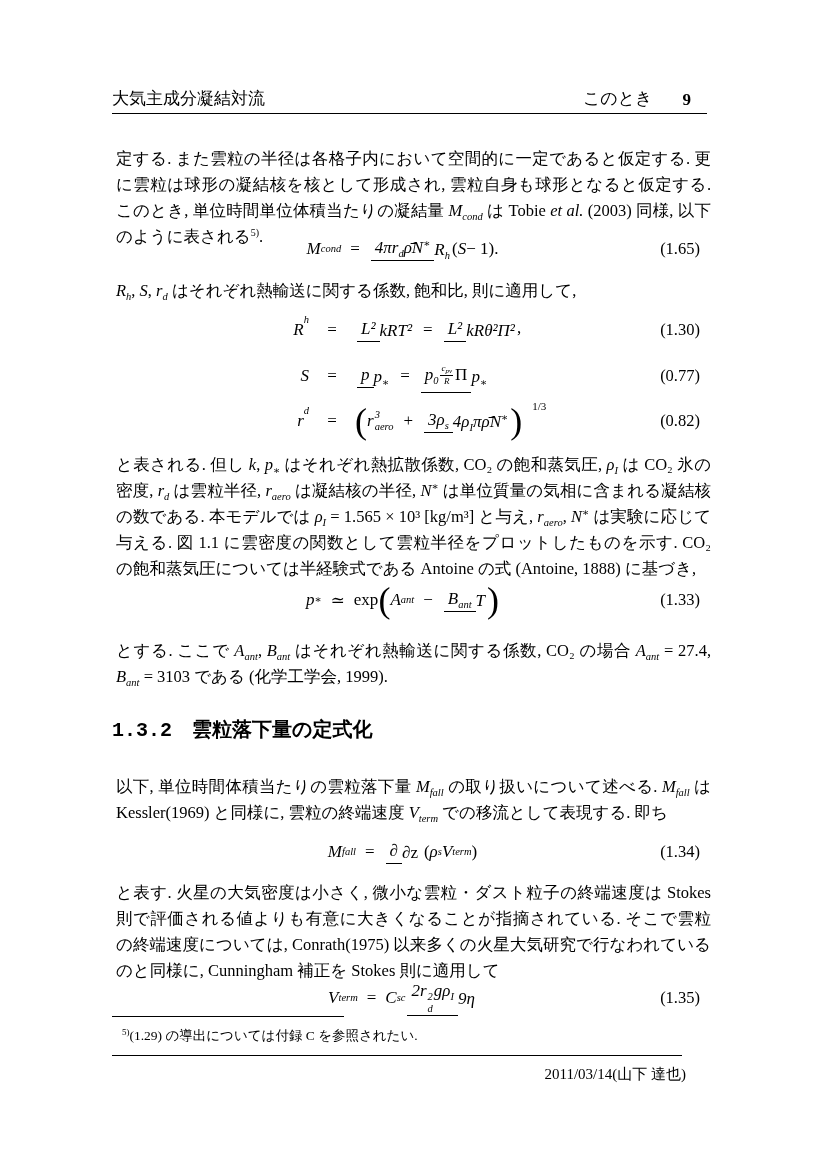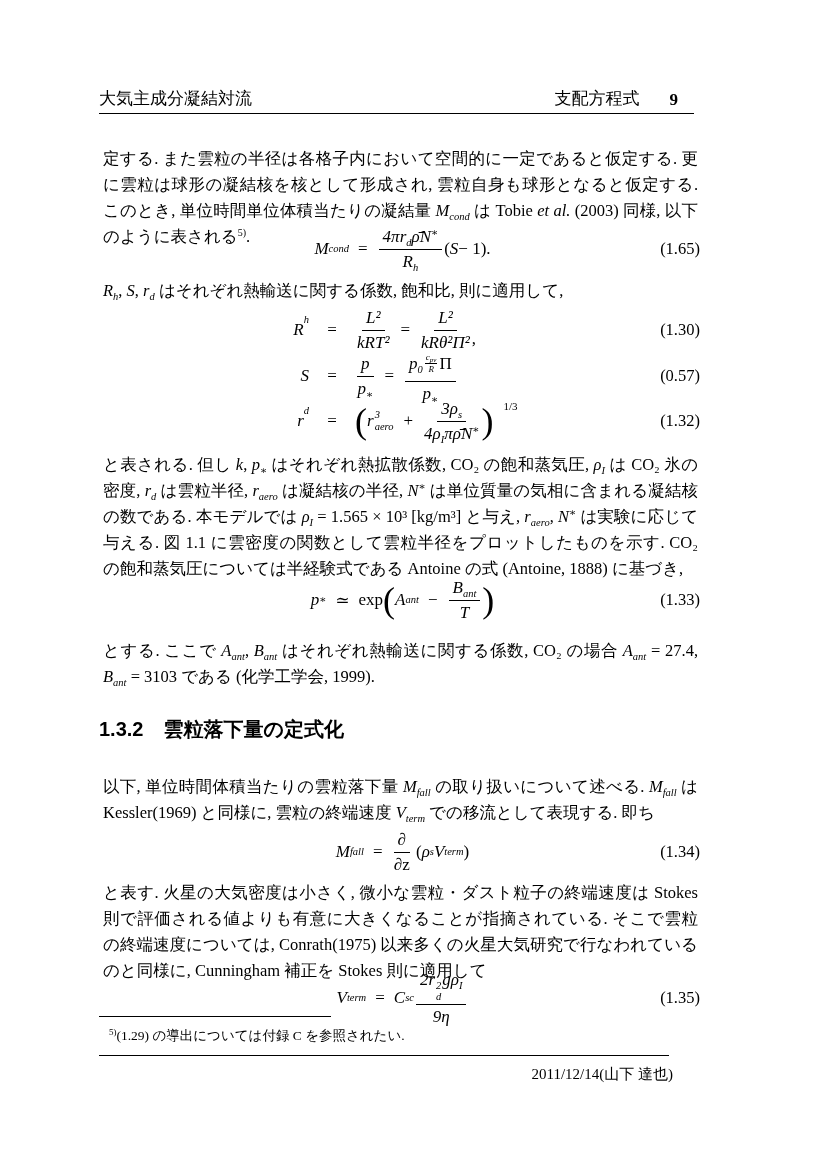--- a/index.html
+++ b/index.html
@@ -1,21 +1,21 @@
 <!DOCTYPE html>
 <html><head>
 <meta charset="utf-8">
 <style>
   html,body{margin:0;padding:0}
   body{
     width:826px;height:1169px;background:#ffffff;color:#000;
     position:relative;overflow:hidden;
     font-family:"Liberation Serif","DejaVu Serif",serif;
   }
-  .abs{position:absolute;left:99px;width:595px}
+  .abs{position:absolute;left:112px;width:595px}
   p{margin:4px}
   .jp{font-size:16.5px;line-height:26px;text-align:justify}
   .v{font-style:italic;font-family:"Liberation Serif","DejaVu Serif",serif}
   .rm{font-style:normal}
   sub,sup{font-size:10.5px;font-style:italic;line-height:0;font-family:"Liberation Serif","DejaVu Serif",serif}
   sub{vertical-align:-4px}
   sup{vertical-align:6px}
   sup.mark{font-style:normal;font-size:10px}
 
   
@@ -26,52 +26,52 @@
 
   
   .eqrow{position:absolute;left:105px;width:595px}
   .ebody{display:flex;justify-content:center;align-items:center;font-size:17px;width:100%;height:100%}
   .eno{position:absolute;right:0;top:50%;transform:translateY(-50%);font-size:16.5px}
   .earr{display:flex;align-items:center;margin-left:160px;font-size:17px;height:100%}
   .earr .lhs{display:inline-flex;justify-content:flex-end;width:44px}
   .earr .rel{width:46px;text-align:center;font-style:normal}
   .earr .rhs{display:inline-flex;align-items:center}
   .rel-in{margin:0 9px;font-style:normal}
-  .frac{display:inline-flex;flex-direction:column;align-items:center;margin:0 2px;text-align:center;line-height:1.25}
+  .frac{display:inline-flex;flex-direction:row;align-items:center;margin:0 2px;text-align:center;line-height:1.25}
   .frac .fn{display:block;border-bottom:1px solid #000;padding:0 4px 1px;white-space:nowrap}
   .frac .fd{display:block;padding-top:1px;white-space:nowrap}
   .cm{align-self:flex-end;margin-bottom:4px}
   .ss{display:inline-flex;flex-direction:column;align-items:flex-start;font-size:10.5px;line-height:1.1;
       vertical-align:-4px;font-style:italic;margin:0 1px}
   .sfrac{display:inline-flex;flex-direction:column;align-items:center;font-size:9px;line-height:1.25;
          vertical-align:9px;font-style:italic;margin:4px 2px}
   .sfrac .sfn{border-bottom:0.5px solid #000;padding:0 1px}
   .sfrac sub{font-size:7px;vertical-align:-2px}
   .bp{font-size:36px;font-weight:300;line-height:0;font-style:normal}
   .pexp{position:relative;top:-15px;font-size:11px;font-style:normal;margin-left:10px}
 
   
   .sechead{top:716px;font-weight:bold;font-size:20px}
-  .sechead .num{font-family:Liberation Sans, sans-serif;margin-right:20px}
+  .sechead .num{font-family:Liberation Mono, monospace;margin-right:20px}
   .sechead .ttl{font-family:Liberation Serif, serif}
 
   
   .fnrule{top:1016px;width:232px;border-top:1px solid #000}
   .fnote{top:1022px;font-size:13.5px;line-height:20px;padding-left:6px}
   .fnote sup{font-size:9px;font-style:normal;vertical-align:5px}
   .ftrule{top:1055px;width:570px;border-top:1px solid #000}
   .footer{top:1061px;width:570px;text-align:right;font-size:15px}
 </style>
 </head>
 <body>
 
 <div class="abs header">
   <span>大気主成分凝結対流</span>
   <span class="spacer"></span>
-  <span>支配方程式</span>
+  <span>このとき</span>
   <span class="pageno">9</span>
 </div>
 
 <p class="abs jp" style="top:142px"><span>定する. また雲粒の半径は各格子内において空間的に一定であると仮定する. 更に雲粒は球形の凝結核を核として形成され, 雲粒自身も球形となると仮定する. このとき, 単位時間単位体積当たりの凝結量 </span><span class="v">M</span><sub>cond</sub><span> は Tobie </span><span class="v">et al.</span><span> (2003) 同様, 以下のように表される</span><sup class="mark">5)</sup><span>.</span></p>
 
 <div class="eqrow" style="top:226px;height:46px">
   <div class="ebody">
     <span class="v">M</span>
       <sub>cond</sub>
     <span class="rel-in">=</span>
@@ -125,21 +125,21 @@
       <span class="rel-in">=</span>
       <span class="frac">
         <span class="fn"><span class="v">p</span><sub>0</sub><span class="sfrac">
               <span class="sfn"><span>c</span><sub>pv</sub></span>
               <span>R</span>
             </span><span class="rm">Π</span></span>
         <span class="fd"><span class="v">p</span><sub>∗</sub></span>
       </span>
     </span>
   </div>
-  <span class="eno">(0.57)</span>
+  <span class="eno">(0.77)</span>
 </div>
 
 <div class="eqrow" style="top:398px;height:46px">
   <div class="earr">
     <span class="lhs">
         <span class="v">r</span>
         <sub>d</sub>
       </span>
     <span class="rel">=</span>
     <span class="rhs">
@@ -151,21 +151,21 @@
         </span>
       <span class="rel-in">+</span>
       <span class="frac">
         <span class="fn"><span class="v">3ρ</span><sub>s</sub></span>
         <span class="fd"><span class="v">4ρ</span><sub>I</sub><span class="v">πρ̄N</span><sup>∗</sup></span>
       </span>
       <span class="bp">)</span>
         <span class="pexp">1/3</span>
     </span>
   </div>
-  <span class="eno">(1.32)</span>
+  <span class="eno">(0.82)</span>
 </div>
 
 <p class="abs jp" style="top:448px"><span>と表される. 但し </span><span class="v">k</span><span>, </span><span class="v">p</span><sub>∗</sub><span> はそれぞれ熱拡散係数, CO₂ の飽和蒸気圧, </span><span class="v">ρ</span><sub>I</sub><span> は CO₂ 氷の密度, </span><span class="v">r</span><sub>d</sub><span> は雲粒半径, </span><span class="v">r</span><sub>aero</sub><span> は凝結核の半径, </span><span class="v">N</span><sup>∗</sup><span> は単位質量の気相に含まれる凝結核の数である. 本モデルでは </span><span class="v">ρ</span><sub>I</sub><span> = 1.565 × 10³ [kg/m³] と与え, </span><span class="v">r</span><sub>aero</sub><span>, </span><span class="v">N</span><sup>∗</sup><span> は実験に応じて与える. 図 1.1 に雲密度の関数として雲粒半径をプロットしたものを示す. CO₂ の飽和蒸気圧については半経験式である Antoine の式 (Antoine, 1888) に基づき,</span></p>
 
 <div class="eqrow" style="top:574px;height:52px">
   <div class="ebody">
     <span class="v">p</span>
       <sub>∗</sub>
     <span class="rel-in">≃</span>
     <span class="rm">exp</span>
@@ -226,13 +226,13 @@
       <span class="fd"><span class="v">9η</span></span>
     </span>
   </div>
   <span class="eno">(1.35)</span>
 </div>
 
 <div class="abs fnrule"></div>
 <p class="abs fnote"><sup>5)</sup><span>(1.29) の導出については付録 C を参照されたい.</span></p>
 
 <div class="abs ftrule"></div>
-<p class="abs footer">2011/12/14(山下 達也)</p>
+<p class="abs footer">2011/03/14(山下 達也)</p>
 
 </body></html>

